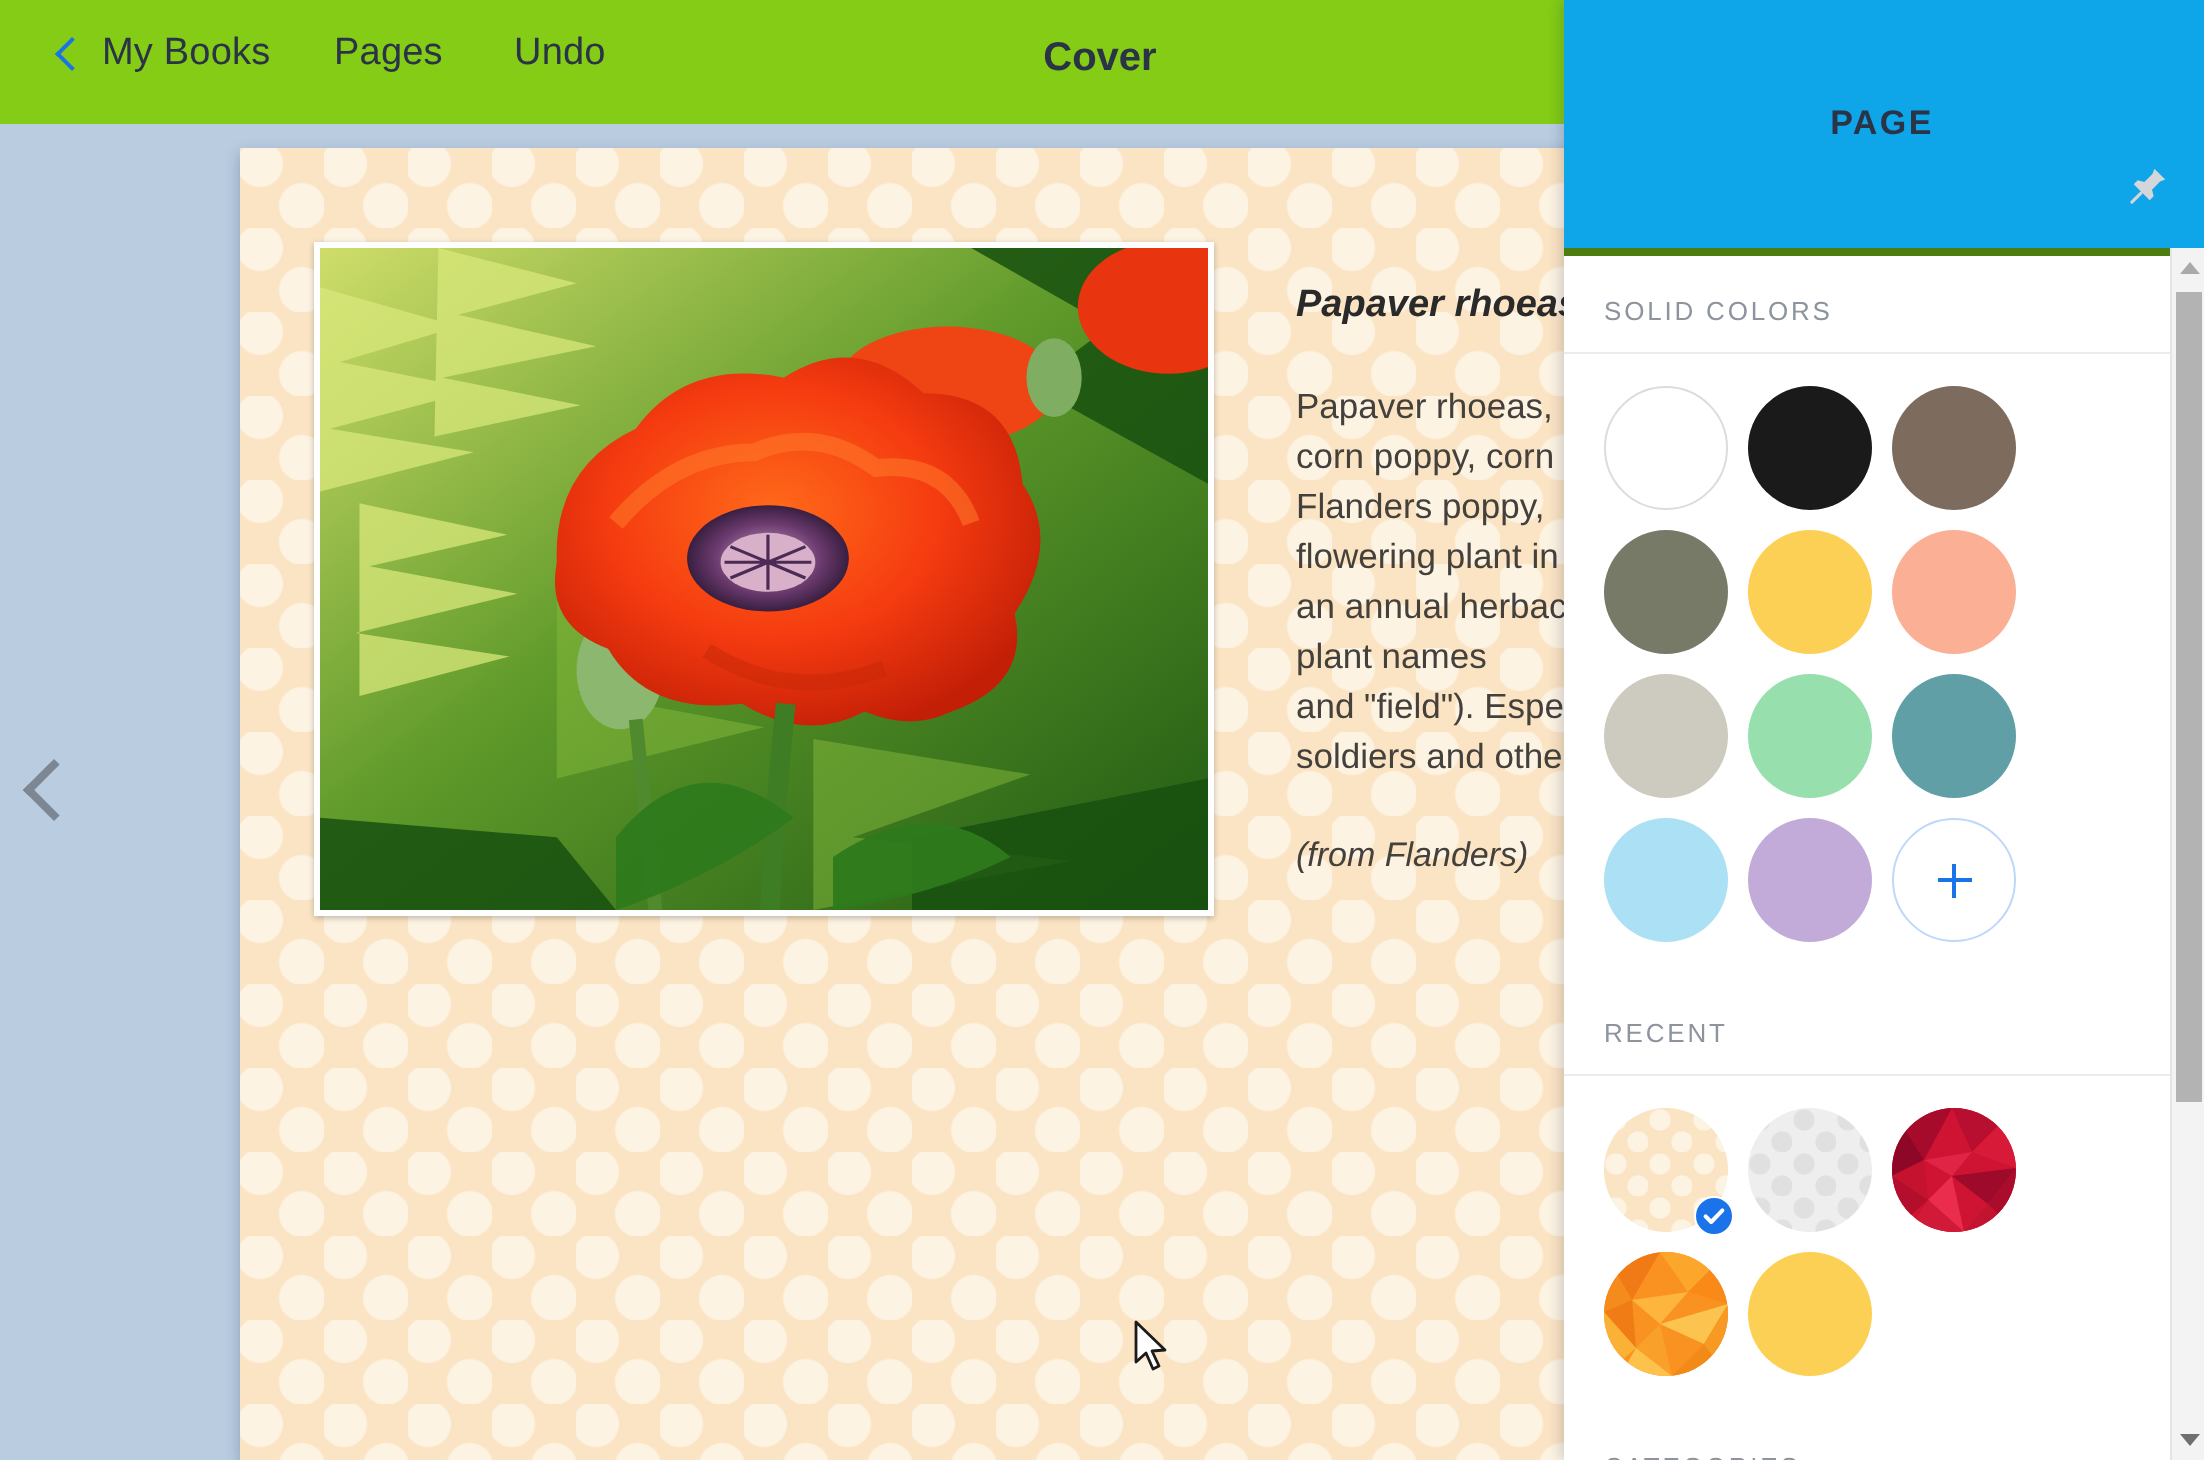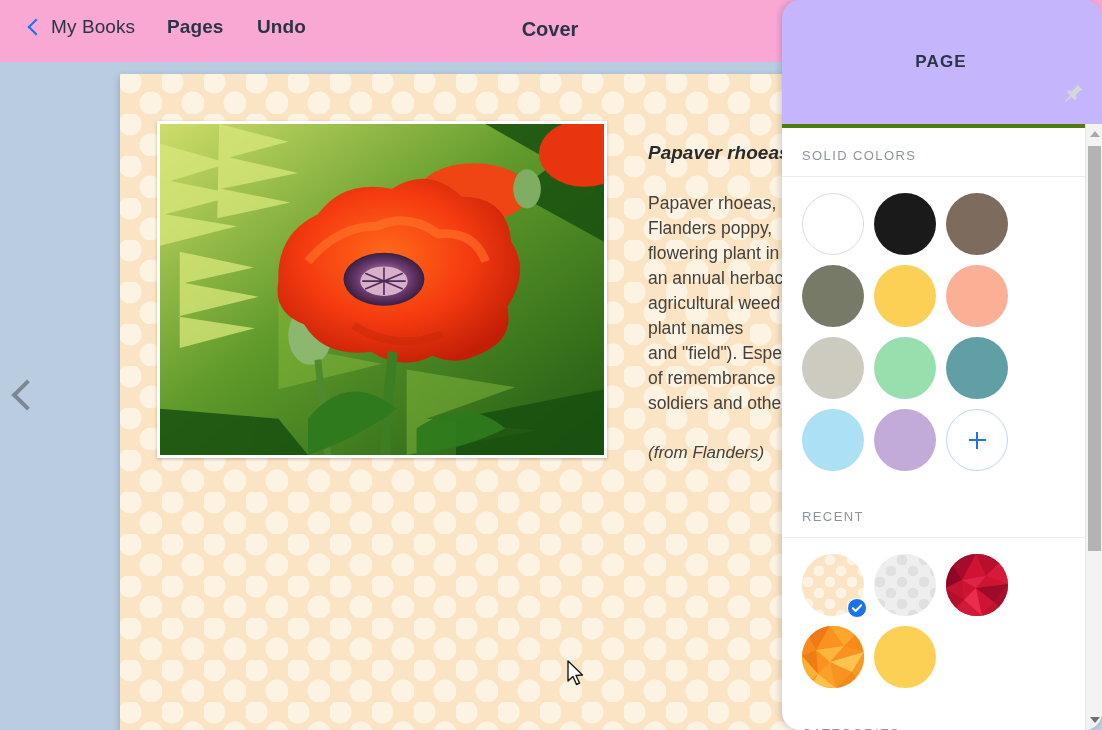--- a/index.html
+++ b/index.html
@@ -7,42 +7,42 @@
     width: 1102px; height: 730px;
     overflow: hidden;
     font-family: "Liberation Sans", sans-serif;
     background: #ffffff;
   }
 
   
   .topbar {
     position: absolute; left: 0; top: 0;
     width: 1102px; height: 62px;
-    background: #f9a8d4;
+    background: #84cc16;
     z-index: 40;
   }
   .nav-back {
     position: absolute; left: 30px; top: 16px;
     display: flex; align-items: center; gap: 9px;
     cursor: pointer;
   }
   .chev-back {
     width: 12px; height: 12px;
     border-left: 2.4px solid #1a73e8;
     border-bottom: 2.4px solid #1a73e8;
     transform: rotate(45deg);
     margin-bottom: 1px;
   }
   .nav-label {
     font-size: 19px; color: #2b3446; font-weight: 500;
     letter-spacing: .1px;
   }
   .nav-item {
     position: absolute; top: 16px;
-    font-size: 19px; color: #2b3446; font-weight: 700;
+    font-size: 19px; color: #2b3446; font-weight: 400;
     cursor: pointer; letter-spacing: .1px;
   }
   #nav-pages { left: 167px; }
   #nav-undo  { left: 257px; }
 
   .doc-title {
     position: absolute; left: 0; right: 0; top: 18px;
     text-align: center;
     font-size: 20px; font-weight: bold; color: #2b3446;
     pointer-events: none;
@@ -138,25 +138,24 @@
   .text-source {
     margin-top: 27px;
     font-size: 17px; font-style: italic; color: #44403c;
     white-space: nowrap;
   }
 
   
   .panel {
     position: absolute; right: 0; top: 0;
     width: 320px; height: 730px;
-    background: #c4b5fd;
+    background: #0ea5e9;
     box-shadow: -2px 0 6px rgba(20,35,60,.18);
     z-index: 50;
     overflow: hidden;
-    border-radius: 18px;
   }
   .panel-head {
     position: relative; height: 62px;
     display: flex; align-items: center; justify-content: center;
   }
   .panel-title {
     font-size: 17px; font-weight: bold; color: #2b3446;
     letter-spacing: 1.2px;
     transform: translate(-1px, 31px);
   }
@@ -344,27 +343,26 @@
             <path d="M260 310 Q310 276 350 310 Q310 330 260 337 Z"></path>
           </g>
         </svg>
       </div>
     </div>
 
     <div class="text-col">
       <div class="text-title">Papaver rhoeas</div>
       <div class="text-body">
         <span class="ln">Papaver rhoeas,</span>
+        <span class="ln">corn poppy, corn</span>
         <span class="ln">Flanders poppy,</span>
         <span class="ln">flowering plant in</span>
         <span class="ln">an annual herbac</span>
-        <span class="ln">agricultural weed</span>
         <span class="ln">plant names</span>
         <span class="ln">and "field"). Espe</span>
-        <span class="ln">of remembrance</span>
         <span class="ln">soldiers and othe</span>
       </div>
       <div class="text-source">(from Flanders)</div>
     </div>
 
   </div>
 
   <svg class="cursor" width="20" height="28" viewBox="0 0 20 28">
     <path d="M2 1 L2 21 L7 16.5 L10.5 24.5 L13.5 23 L10 15.5 L16.5 15 Z" fill="#ffffff" stroke="#1b1b1b" stroke-width="1.4" stroke-linejoin="round"></path>
   </svg>

